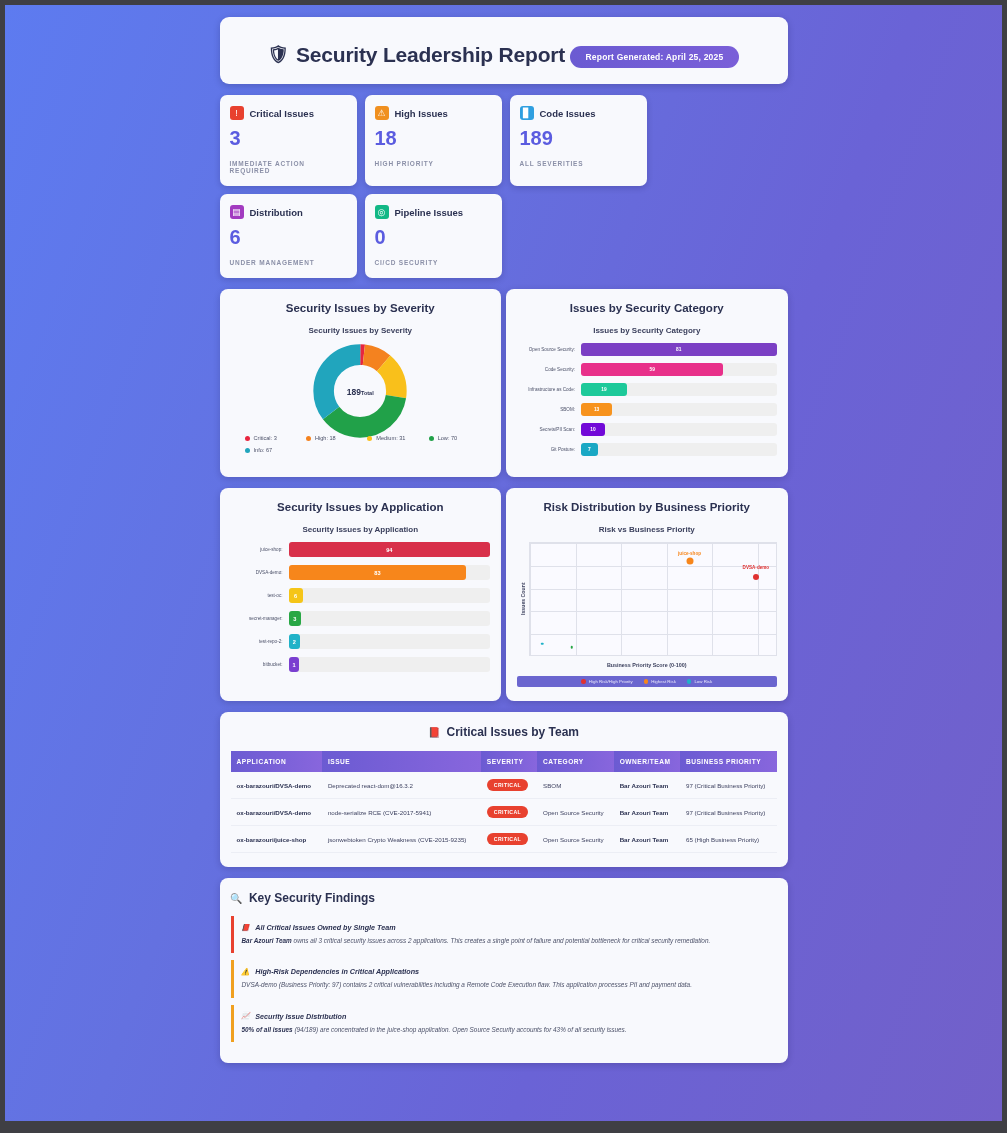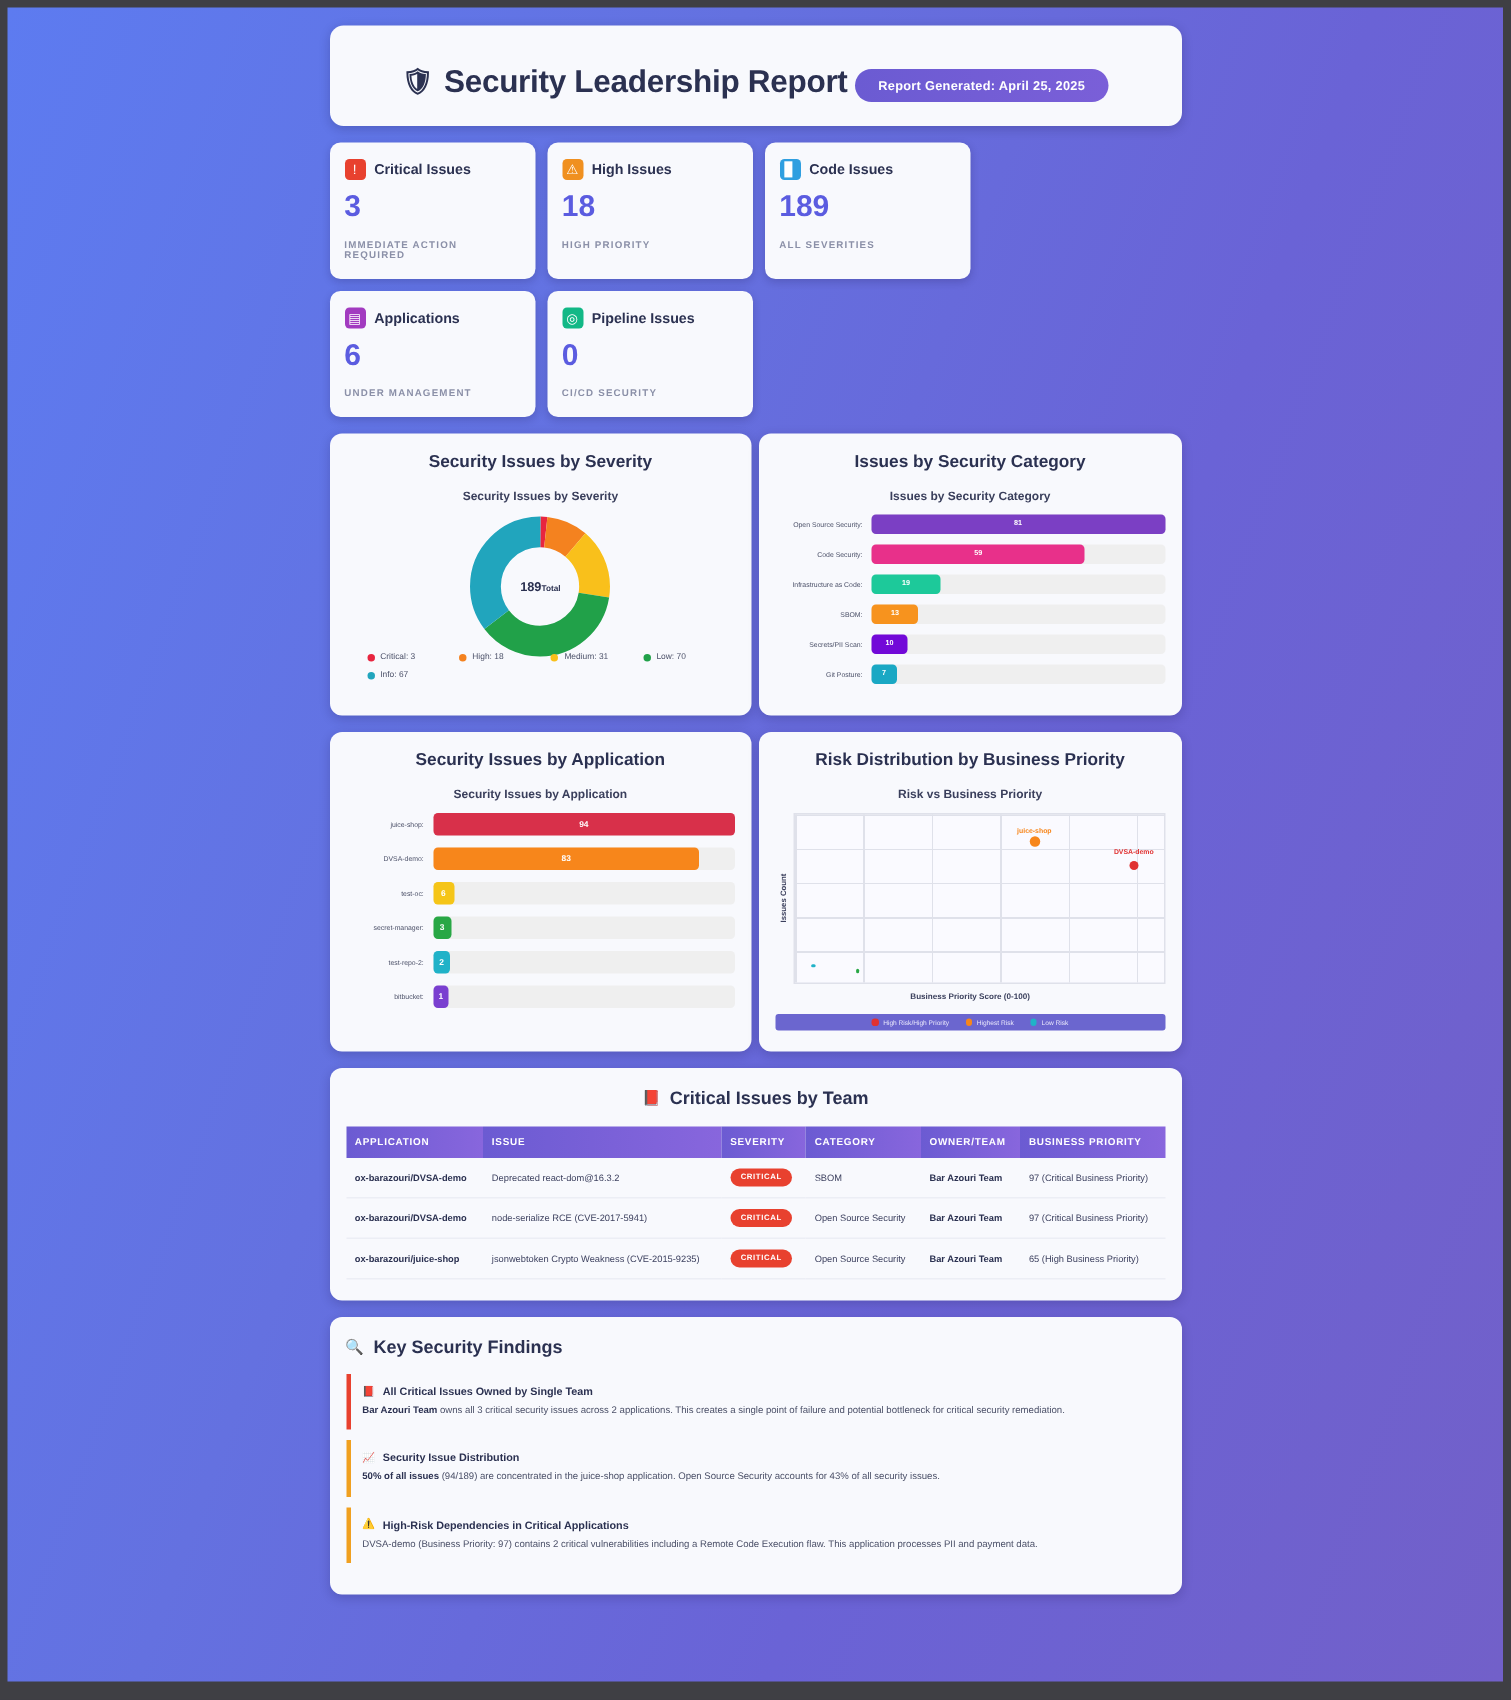--- a/index.html
+++ b/index.html
@@ -160,21 +160,21 @@
     font-size: 5.2px; font-weight: bold; letter-spacing: .4px;
     padding: 3px 7px; border-radius: 8px;
   }
 
   
   .section-title-left {
     font-size: 12px; font-weight: bold; color: #2b3151;
     margin-bottom: 11px; display: flex; align-items: center; gap: 6px;
   }
   .finding {
-    border-left: 3px solid #ccc; padding: 7px 0 8px 8px; margin-bottom: 7px;
+    border-left: 3px solid #ccc; padding: 7px 0 8px 8px; margin-bottom: 7px; font-style: italic;
   }
   .finding-title {
     font-size: 7.2px; font-weight: bold; color: #2b3151;
     display: flex; align-items: center; gap: 5px; margin-bottom: 4px;
   }
   .finding-body { font-size: 6.4px; color: #4b5068; line-height: 1.45; }
   .finding-body b { color: #2b3151; }
 </style>
 </head>
 <body>
@@ -212,21 +212,21 @@
       <div class="kpi-head">
         <span class="kpi-ic" style="background:#2f9fe0">▊</span>
         <span class="kpi-label">Code Issues</span>
       </div>
       <div class="kpi-value">189</div>
       <div class="kpi-sub">ALL SEVERITIES</div>
     </div>
     <div class="kpi-card">
       <div class="kpi-head">
         <span class="kpi-ic" style="background:#a23bc0">▤</span>
-        <span class="kpi-label">Applications</span>
+        <span class="kpi-label">Distribution</span>
       </div>
       <div class="kpi-value">6</div>
       <div class="kpi-sub">UNDER MANAGEMENT</div>
     </div>
     <div class="kpi-card">
       <div class="kpi-head">
         <span class="kpi-ic" style="background:#12b886">◎</span>
         <span class="kpi-label">Pipeline Issues</span>
       </div>
       <div class="kpi-value">0</div>
@@ -448,31 +448,31 @@
     <div class="finding" style="border-left-color:#e8412f">
       <div class="finding-title">
         <span style="font-size:7px">📕</span>
         <span>All Critical Issues Owned by Single Team</span>
       </div>
       <div class="finding-body"><b>Bar Azouri Team</b><span> owns all 3 critical security issues across 2 applications. This creates a single point of failure and potential bottleneck for critical security remediation.</span></div>
     </div>
 
     <div class="finding" style="border-left-color:#f0a020">
       <div class="finding-title">
+        <span style="font-size:7px">⚠️</span>
+        <span>High-Risk Dependencies in Critical Applications</span>
+      </div>
+      <div class="finding-body">DVSA-demo (Business Priority: 97) contains 2 critical vulnerabilities including a Remote Code Execution flaw. This application processes PII and payment data.</div>
+    </div>
+
+    <div class="finding" style="border-left-color:#f0a020">
+      <div class="finding-title">
         <span style="font-size:7px">📈</span>
         <span>Security Issue Distribution</span>
       </div>
       <div class="finding-body"><b>50% of all issues</b><span> (94/189) are concentrated in the juice-shop application. Open Source Security accounts for 43% of all security issues.</span></div>
-    </div>
-
-    <div class="finding" style="border-left-color:#f0a020">
-      <div class="finding-title">
-        <span style="font-size:7px">⚠️</span>
-        <span>High-Risk Dependencies in Critical Applications</span>
-      </div>
-      <div class="finding-body">DVSA-demo (Business Priority: 97) contains 2 critical vulnerabilities including a Remote Code Execution flaw. This application processes PII and payment data.</div>
     </div>
 
   </div>
 
 </div>
 </div>
 </div>
 
 </body></html>

